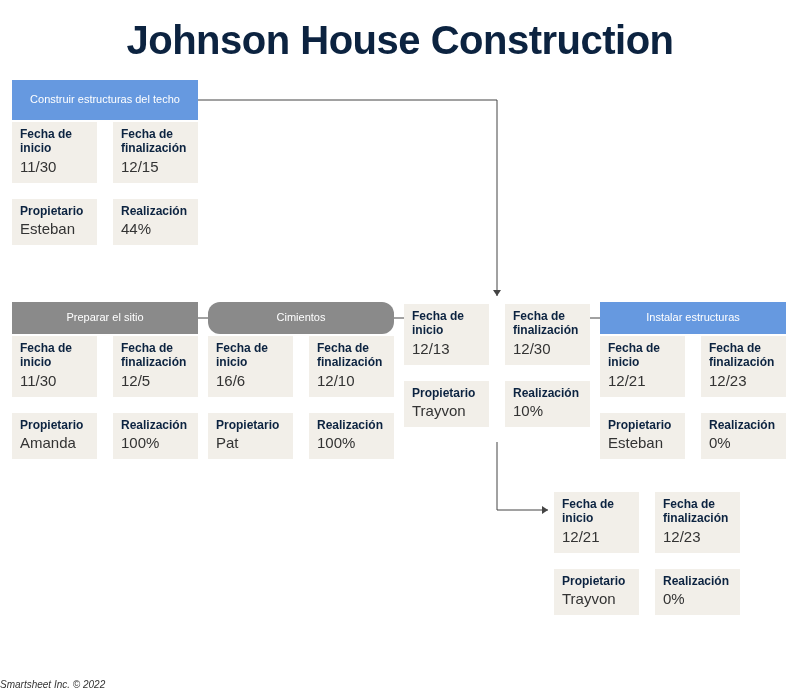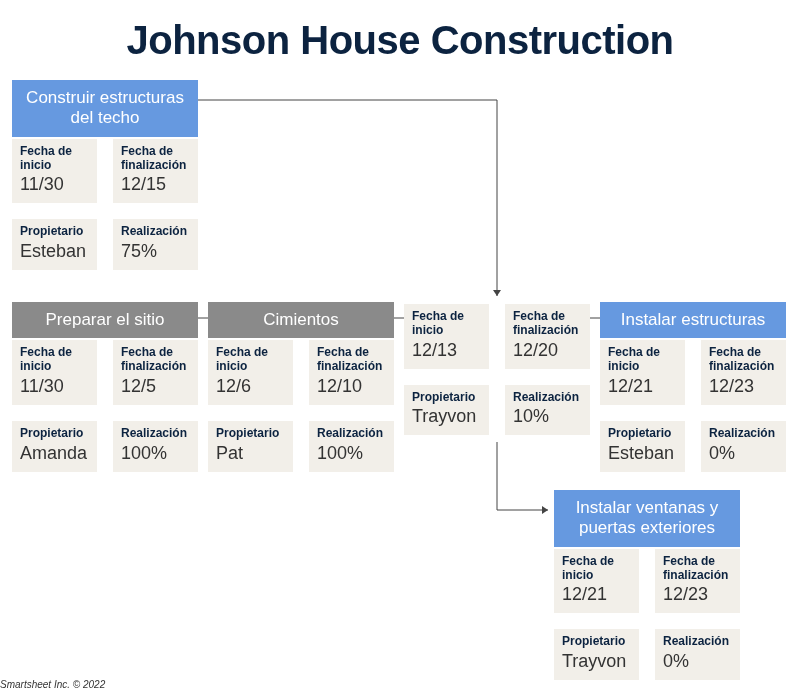--- a/index.html
+++ b/index.html
@@ -18,21 +18,21 @@
     padding-top: 18px;
     letter-spacing: -0.5px;
   }
   .card {
     position: absolute;
     width: 186px;
   }
   .card-header {
     text-align: center;
     padding: 8px 2px;
-    font-size: 17px;
+    font-size: 11px;
     color: #ffffff;
     font-weight: 400;
     min-height: 32px;
     display: flex;
     align-items: center;
     justify-content: center;
     line-height: 1.2;
   }
   .header-blue { background: #6699e0; }
   .header-gray { background: #8a8a8a; }
@@ -47,21 +47,21 @@
     padding: 6px 8px 8px 8px;
     min-height: 46px;
   }
   .cell-label {
     font-size: 12px;
     font-weight: 700;
     color: #0c2340;
     line-height: 1.15;
   }
   .cell-value {
-    font-size: 18px;
+    font-size: 15px;
     color: #333333;
     margin-top: 2px;
     font-weight: 400;
   }
   .footer {
     position: absolute;
     bottom: 10px;
     width: 100%;
     text-align: left;
     font-size: 10px;
@@ -101,21 +101,21 @@
         <div class="cell">
           <div class="cell-label">Fecha de finalización</div>
           <div class="cell-value">12/15</div>
         </div>
         <div class="cell">
           <div class="cell-label">Propietario</div>
           <div class="cell-value">Esteban</div>
         </div>
         <div class="cell">
           <div class="cell-label">Realización</div>
-          <div class="cell-value">75%</div>
+          <div class="cell-value">44%</div>
         </div>
       </div>
     </div>
     <div class="card" style="left: 12px; top: 302px;">
       <div class="card-header header-gray" style="min-height: 32px;">Preparar el sitio</div>
       <div class="card-body">
         <div class="cell">
           <div class="cell-label">Fecha de inicio</div>
           <div class="cell-value">11/30</div>
         </div>
@@ -127,25 +127,25 @@
           <div class="cell-label">Propietario</div>
           <div class="cell-value">Amanda</div>
         </div>
         <div class="cell">
           <div class="cell-label">Realización</div>
           <div class="cell-value">100%</div>
         </div>
       </div>
     </div>
     <div class="card" style="left: 208px; top: 302px;">
-      <div class="card-header header-gray" style="min-height: 32px;">Cimientos</div>
-      <div class="card-body">
-        <div class="cell">
-          <div class="cell-label">Fecha de inicio</div>
-          <div class="cell-value">12/6</div>
+      <div class="card-header header-gray" style="min-height: 32px; border-radius: 12px;">Cimientos</div>
+      <div class="card-body">
+        <div class="cell">
+          <div class="cell-label">Fecha de inicio</div>
+          <div class="cell-value">16/6</div>
         </div>
         <div class="cell">
           <div class="cell-label">Fecha de finalización</div>
           <div class="cell-value">12/10</div>
         </div>
         <div class="cell">
           <div class="cell-label">Propietario</div>
           <div class="cell-value">Pat</div>
         </div>
         <div class="cell">
@@ -155,21 +155,21 @@
       </div>
     </div>
     <div class="card" style="left: 404px; top: 302px;">
       <div class="card-body">
         <div class="cell">
           <div class="cell-label">Fecha de inicio</div>
           <div class="cell-value">12/13</div>
         </div>
         <div class="cell">
           <div class="cell-label">Fecha de finalización</div>
-          <div class="cell-value">12/20</div>
+          <div class="cell-value">12/30</div>
         </div>
         <div class="cell">
           <div class="cell-label">Propietario</div>
           <div class="cell-value">Trayvon</div>
         </div>
         <div class="cell">
           <div class="cell-label">Realización</div>
           <div class="cell-value">10%</div>
         </div>
       </div>
@@ -189,21 +189,20 @@
           <div class="cell-label">Propietario</div>
           <div class="cell-value">Esteban</div>
         </div>
         <div class="cell">
           <div class="cell-label">Realización</div>
           <div class="cell-value">0%</div>
         </div>
       </div>
     </div>
     <div class="card" style="left: 554px; top: 490px;">
-      <div class="card-header header-blue" style="min-height: 40px;">Instalar ventanas y puertas exteriores</div>
       <div class="card-body">
         <div class="cell">
           <div class="cell-label">Fecha de inicio</div>
           <div class="cell-value">12/21</div>
         </div>
         <div class="cell">
           <div class="cell-label">Fecha de finalización</div>
           <div class="cell-value">12/23</div>
         </div>
         <div class="cell">

